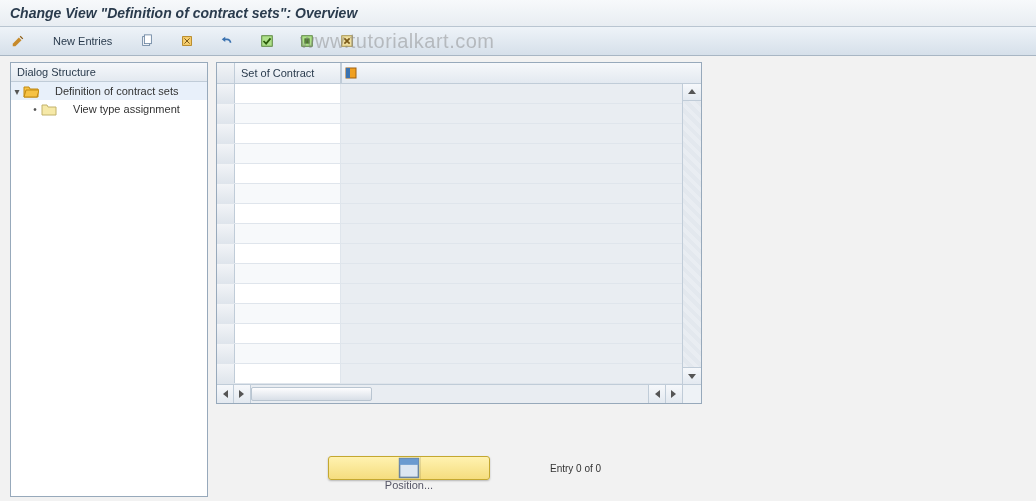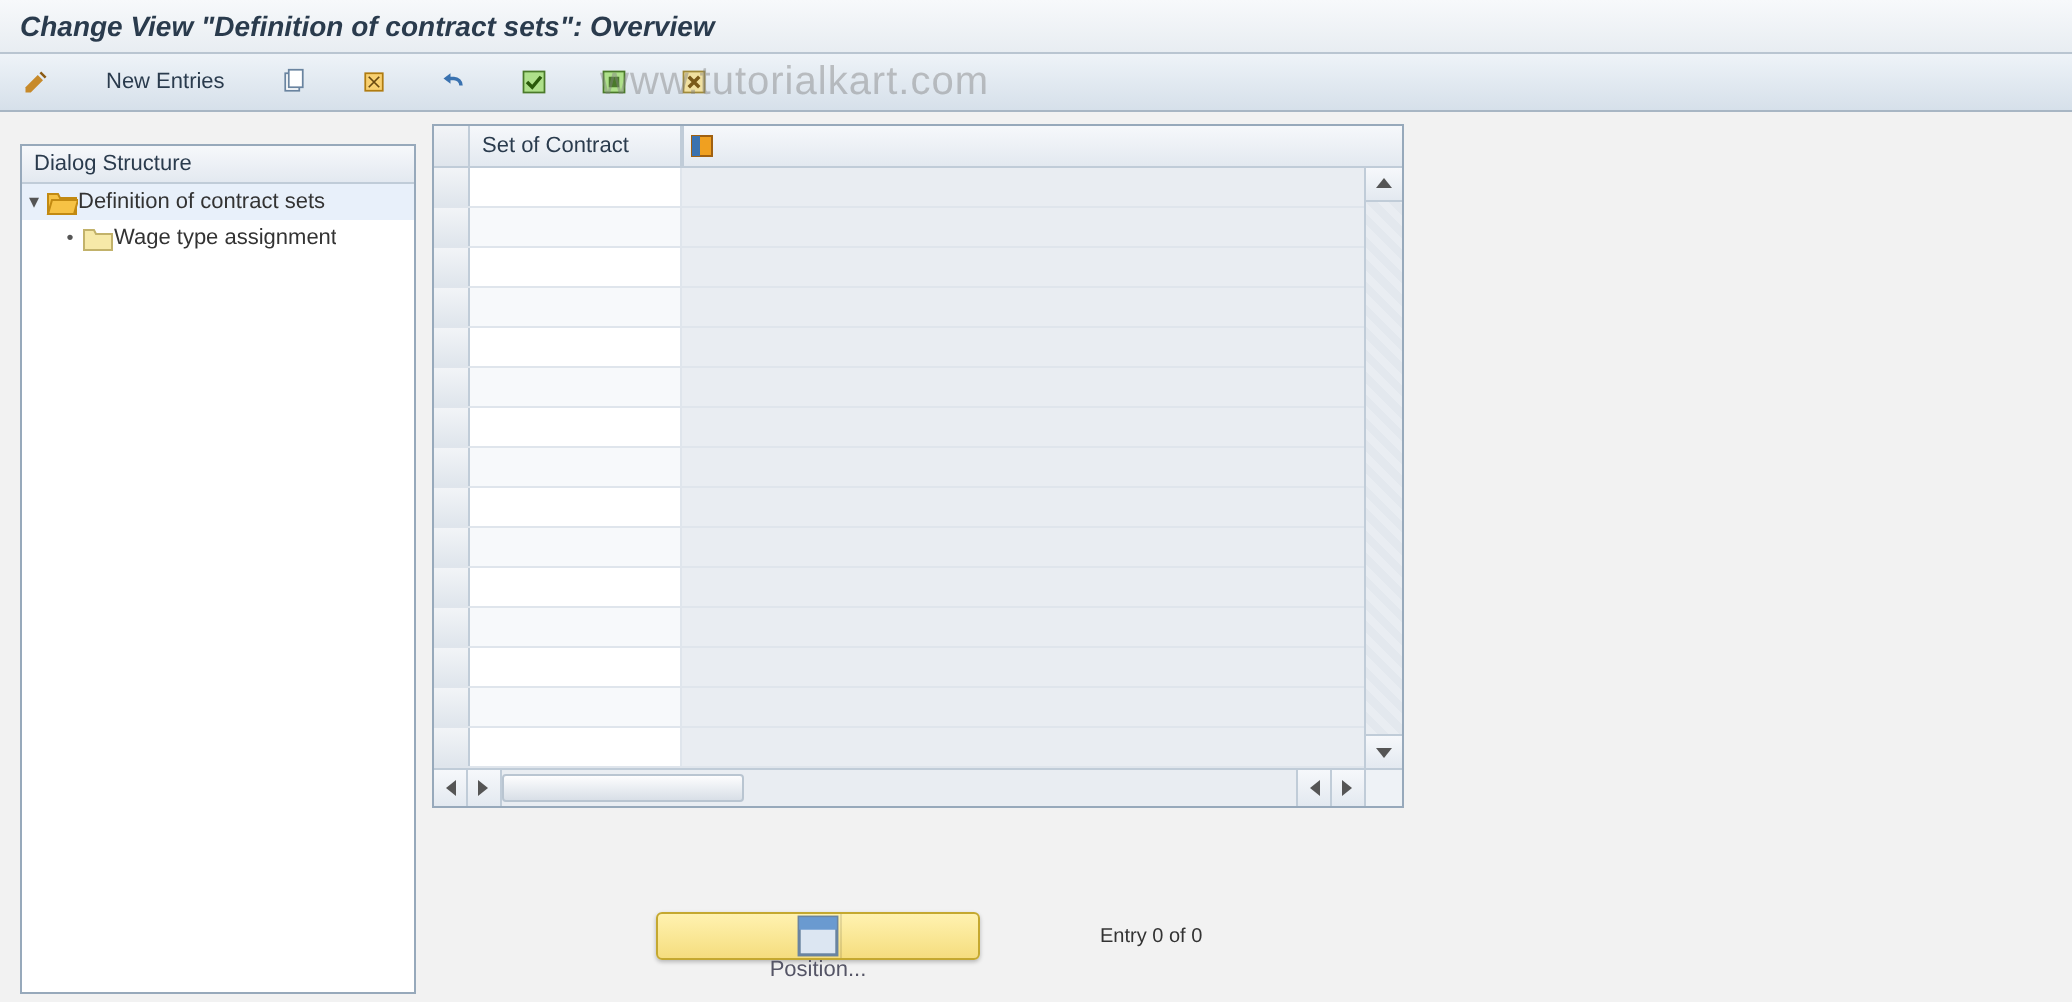--- a/index.html
+++ b/index.html
@@ -72,21 +72,21 @@
 
   
   .main {
     display: flex;
     height: calc(501px - 26px - 28px);
   }
 
   
   .dialog-panel {
     width: 196px;
-    margin: 16px 0 6px 10px;
+    margin: 6px 0 6px 10px;
     border: 1px solid #97a9bb;
     background: #fff;
     display: flex;
     flex-direction: column;
   }
   .dialog-header {
     background: linear-gradient(#f6f8fb, #e3e9f0);
     border-bottom: 1px solid #c0ccd8;
     height: 18px;
     line-height: 18px;
@@ -106,21 +106,21 @@
     white-space: nowrap;
     overflow: hidden;
     cursor: default;
   }
   .tree-row .toggle { width: 12px; text-align: center; color: #555; font-size: 10px;}
   .tree-row .folder {
     width: 16px; height: 14px;
     display: inline-flex; align-items: center; justify-content: center;
   }
   .tree-row .label {
-    padding-left: 0;
+    padding-left: 16px;
     overflow: hidden;
     text-overflow: ellipsis;
     text-align: right;
   }
   .tree-row.level1 { padding-left: 18px; }
   .tree-row.selected {
     background: #e8f0fa;
   }
 
   
@@ -351,21 +351,21 @@
         </span>
         <span class="label">Definition of contract sets</span>
       </div>
       <div class="tree-row level1">
         <span class="toggle">•</span>
         <span class="folder">
           <svg viewBox="0 0 16 14">
               <path class="folder-closed" d="M1 3h5l1 2h8v8H1z"></path>
             </svg>
         </span>
-        <span class="label">Wage type assignment</span>
+        <span class="label">View type assignment</span>
       </div>
     </div>
   </div>
 
   <div class="content">
 
     <div class="tablewrap">
       <div class="table-header">
         <div class="th sel"></div>
         <div class="th c1">

